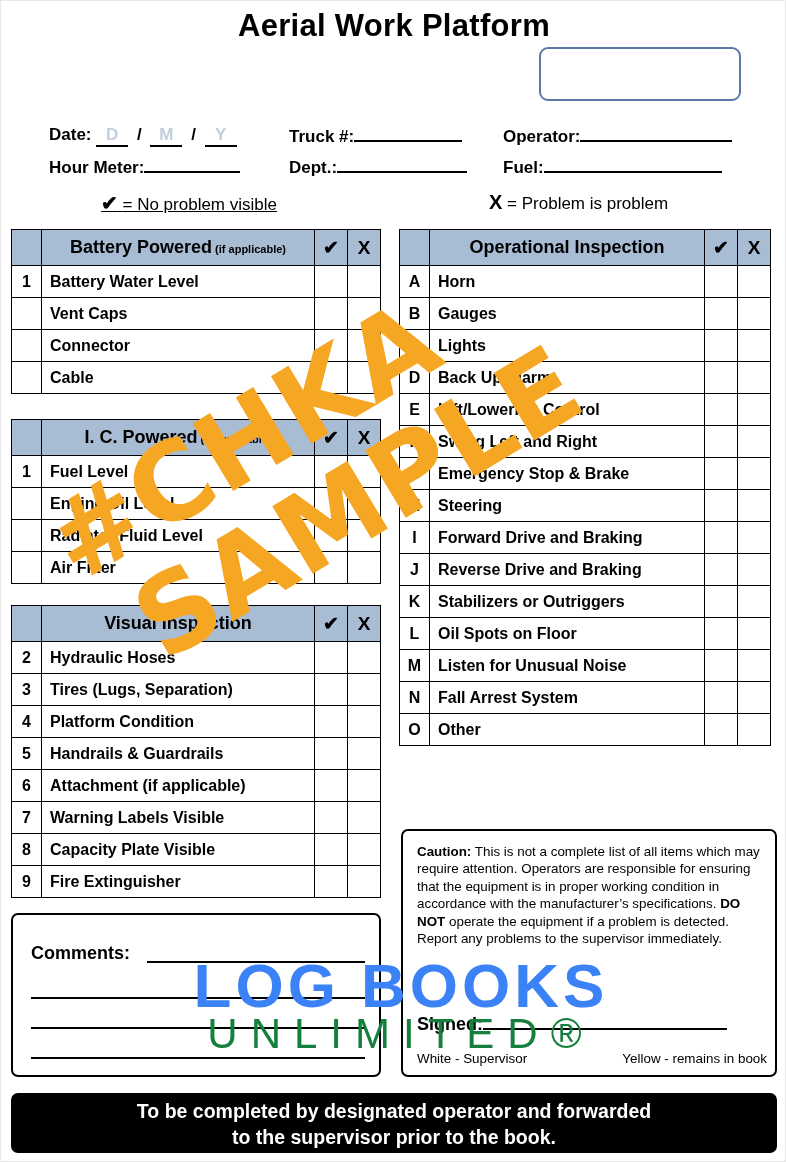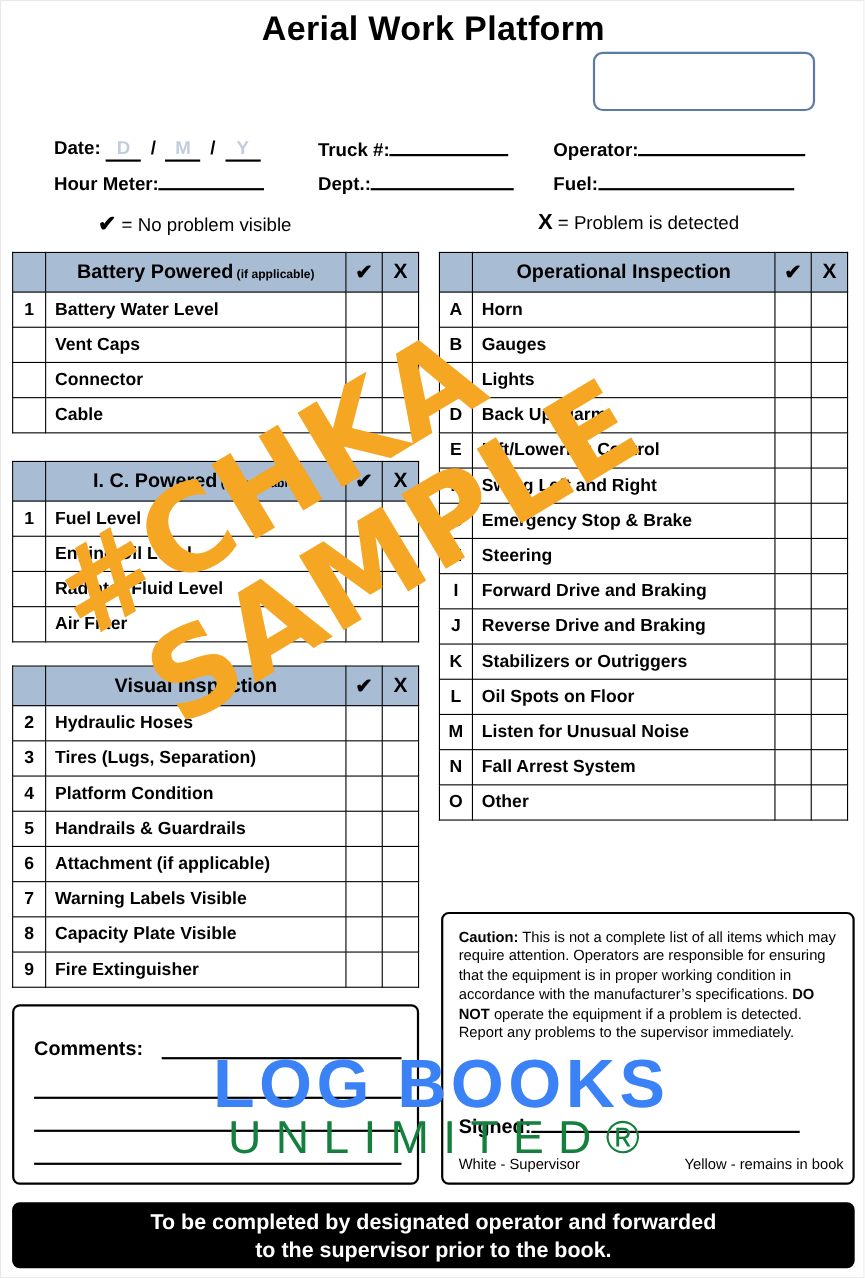--- a/index.html
+++ b/index.html
@@ -283,27 +283,27 @@
   </div>
 
   <div class="hdr" style="left:288px; top:155px;">
     <span>Dept.:</span><span class="fill-line" style="width:130px;"></span>
   </div>
 
   <div class="hdr" style="left:502px; top:155px;">
     <span>Fuel:</span><span class="fill-line" style="width:178px;"></span>
   </div>
 
-  <div class="legend" style="left:88px; top:190px;">
+  <div class="legend" style="left:100px; top:190px;text-decoration:underline;">
     <span class="sym">✔</span>
     <span>= No problem visible</span>
   </div>
   <div class="legend" style="left:488px; top:190px;">
     <span class="sym">X</span>
-    <span>= Problem is detected</span>
+    <span>= Problem is problem</span>
   </div>
 
   <table class="tbl" id="tbl-battery" style="left:10px;  top:228px; width:370px;">
       <thead>
         <tr>
           <th class="c-num"></th>
           <th class="h-title"><span>Battery Powered</span><span class="small"> (if applicable)</span></th>
           <th class="c-chk h-mark">✔</th>
           <th class="c-x h-mark">X</th>
         </tr>

